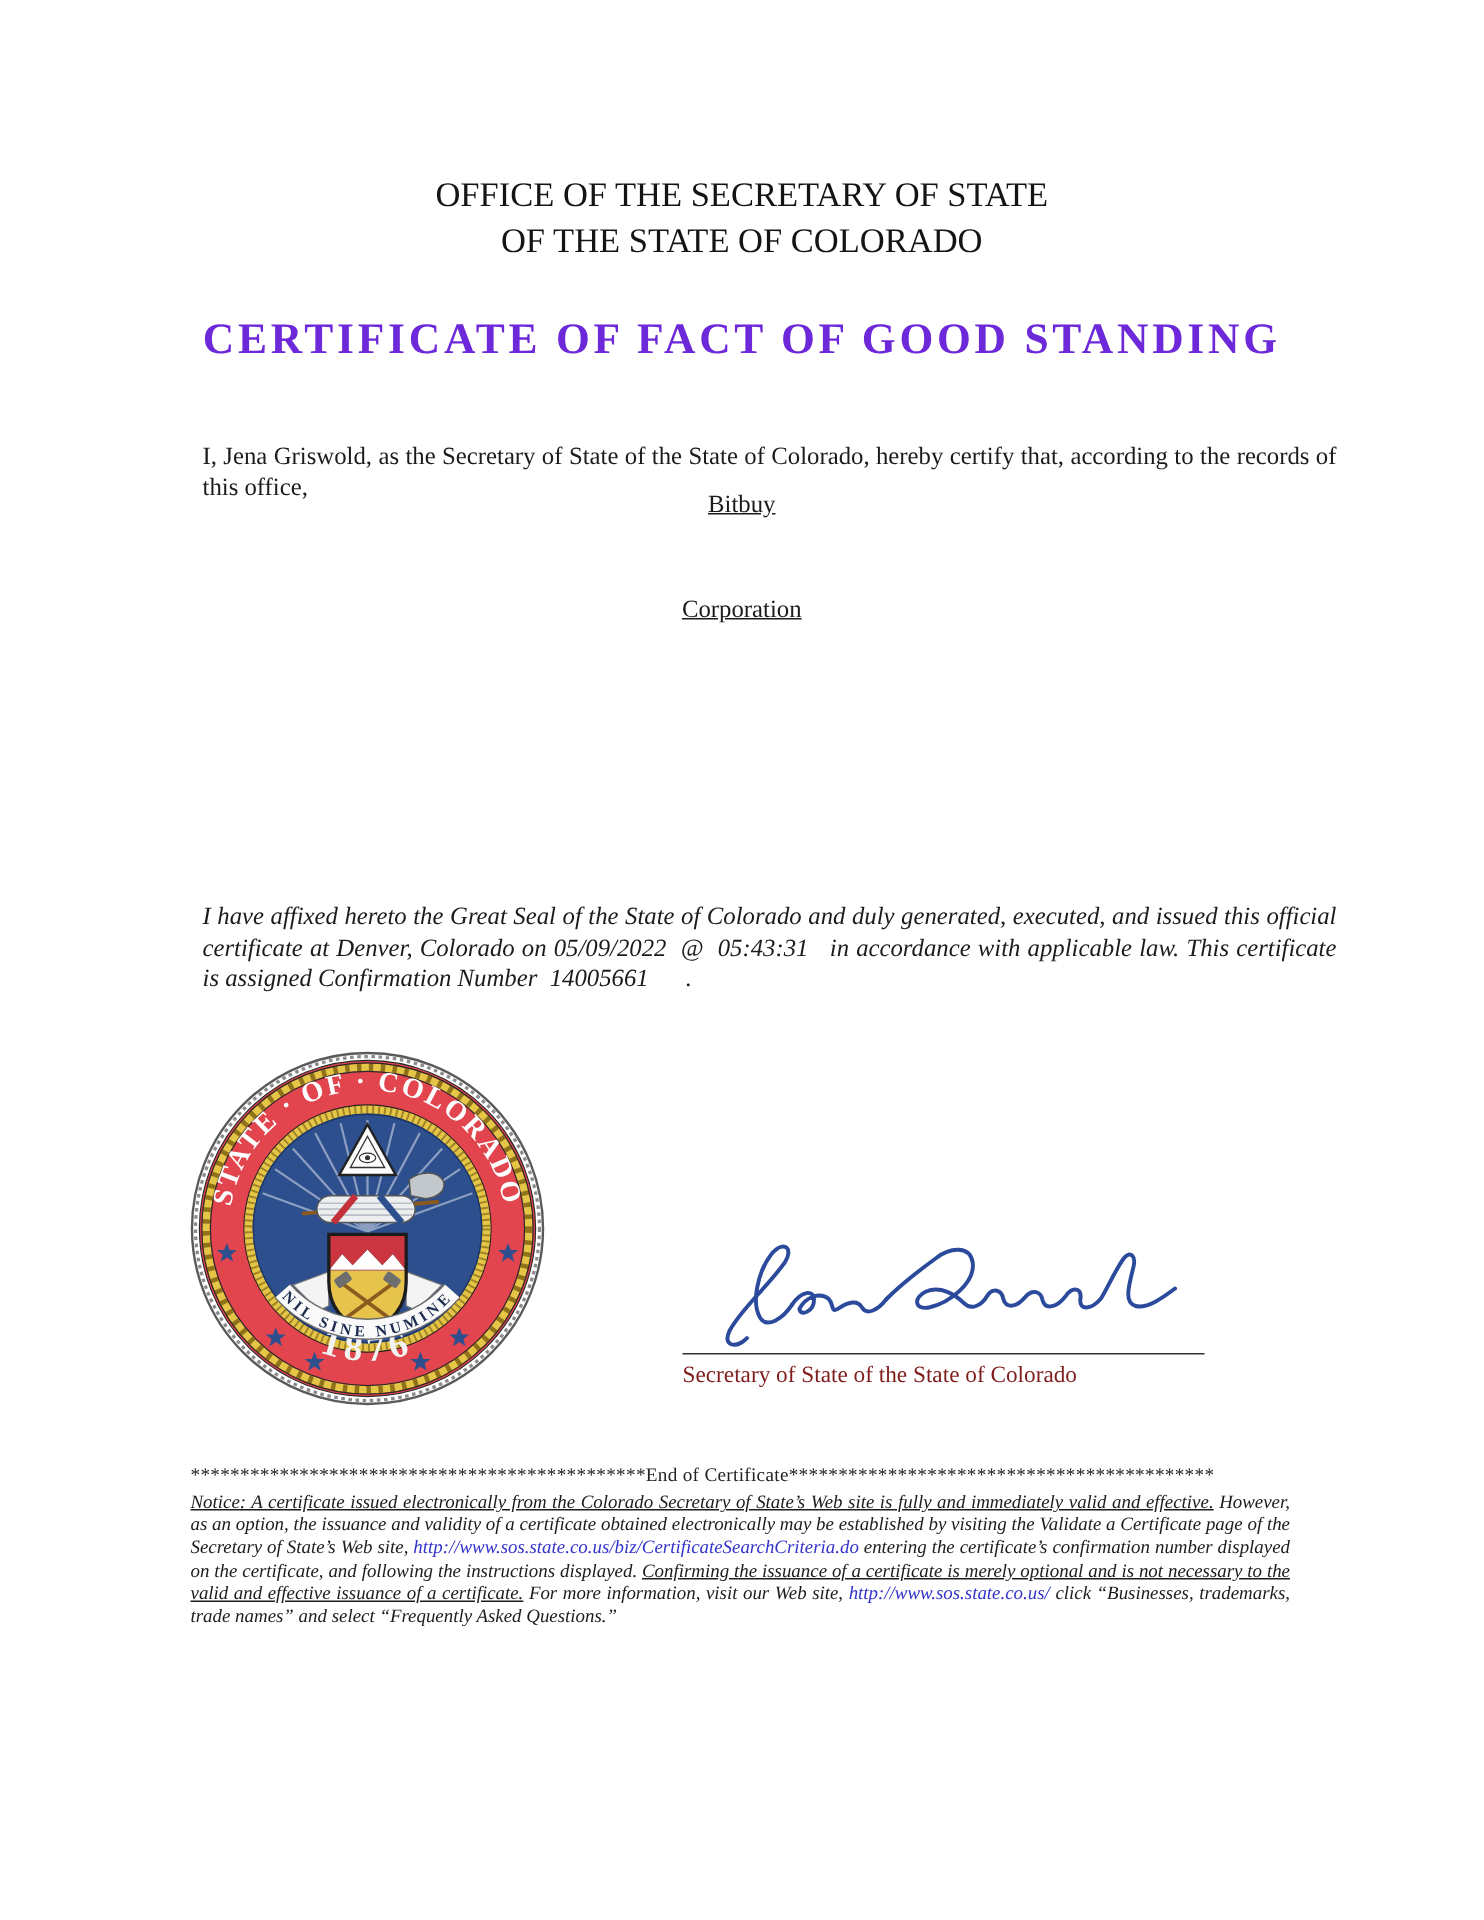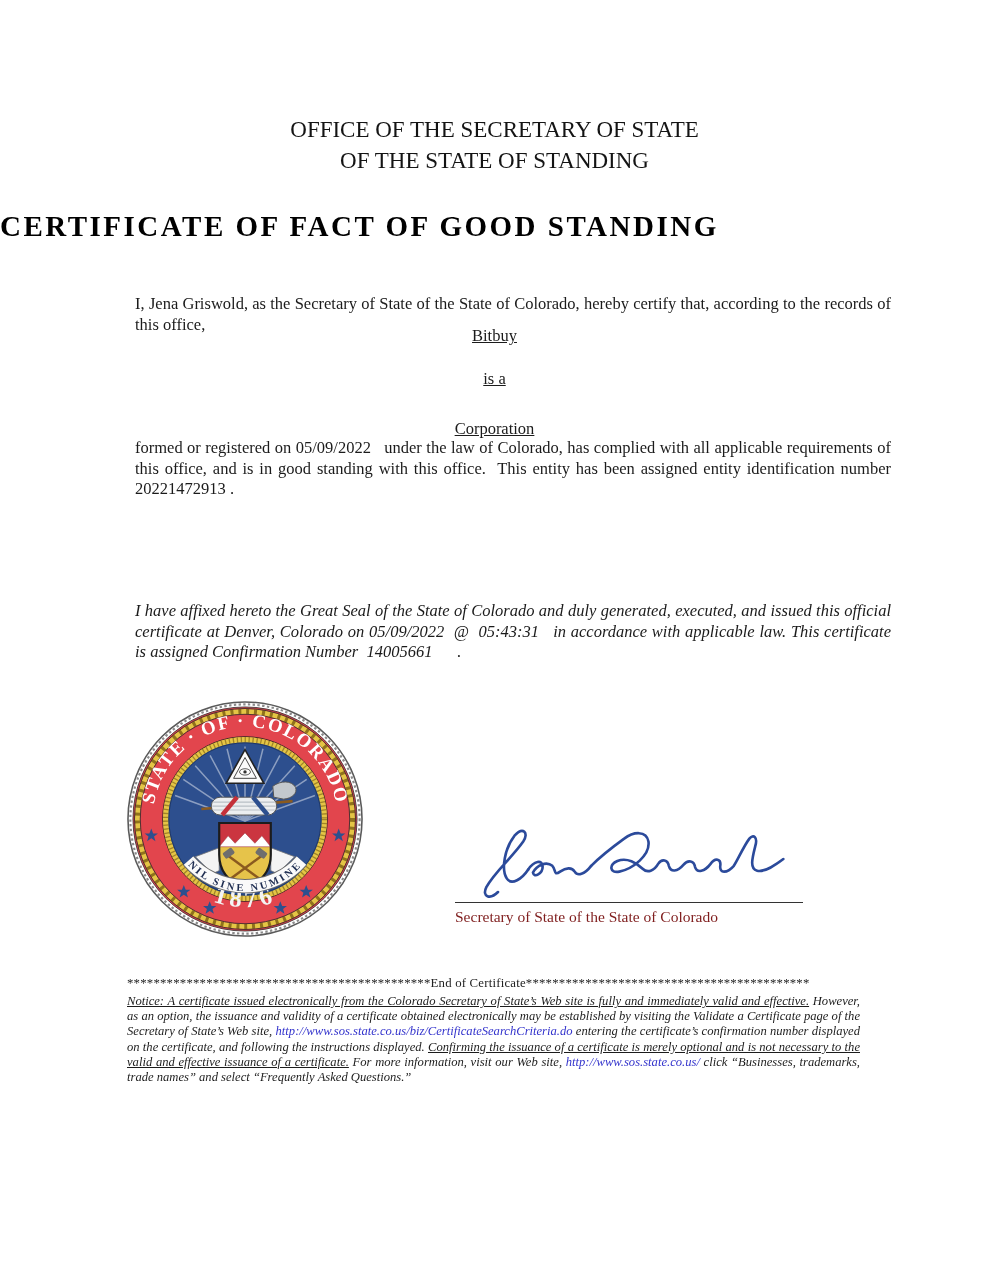--- a/index.html
+++ b/index.html
@@ -25,25 +25,25 @@
     font-size: 23px;
     line-height: 31px;
     color: #141414;
   }
   .doc-title {
     position: absolute;
     top: 210px;
     left: 0;
     width: 100%;
     margin: 0;
-    text-align: left;
+    text-align: center;
     font-size: 29px;
     font-weight: bold;
     letter-spacing: 2.5px;
-    color: #000000;
+    color: #6d28d9;
   }
   .par {
     position: absolute;
     left: 118px;
     width: 756px;
     margin: 17px;
     font-size: 16.5px;
     line-height: 20.7px;
     text-align: justify;
     white-space: pre-wrap;
@@ -112,32 +112,30 @@
     cursor: pointer;
   }
 </style>
 </head>
 <body>
 
 <div class="page">
 
   <div class="doc-header">
     <div>OFFICE OF THE SECRETARY OF STATE</div>
-    <div>OF THE STATE OF STANDING</div>
+    <div>OF THE STATE OF COLORADO</div>
   </div>
 
   <h1 class="doc-title">CERTIFICATE OF FACT OF GOOD STANDING</h1>
 
   <p class="par" style="top:277px;">I, Jena Griswold, as the Secretary of State of the State of Colorado, hereby certify that, according to the records of this office,</p>
 
   <div class="centerline" style="top:326px;">Bitbuy</div>
-  <div class="centerline" style="top:369px;">is a</div>
-  <div class="centerline" style="top:396px;margin-top:23px;">Corporation</div>
-
-  <p class="par" style="top:421px;">formed or registered on 05/09/2022   under the law of Colorado, has complied with all applicable requirements of this office, and is in good standing with this office.  This entity has been assigned entity identification number  20221472913 .</p>
+  <div class="centerline" style="top:396px;">Corporation</div>
+
   <p class="par" style="top:584px;font-style:italic;">I have affixed hereto the Great Seal of the State of Colorado and duly generated, executed, and issued this official certificate at Denver, Colorado on 05/09/2022  @  05:43:31   in accordance with applicable law. This certificate is assigned Confirmation Number  14005661      .</p>
 
   <div class="seal-wrap">
     <svg viewBox="0 0 240 240" width="238" height="238">
       <defs>
         <path id="sealTopArc" d="M 27 120 A 93 93 0 0 1 213 120" fill="none"></path>
         <path id="sealBottomArc" d="M 56 183 A 92 92 0 0 0 184 183" fill="none"></path>
         <path id="mottoBandArc" d="M 63 162 A 76 76 0 0 0 177 162" fill="none"></path>
         <path id="mottoTextArc" d="M 63 167 A 76 76 0 0 0 177 167" fill="none"></path>
         <path id="star5" d="M0,-7 L1.9,-2.2 L6.7,-2.2 L2.8,0.9 L4.2,5.7 L0,2.8 L-4.2,5.7 L-2.8,0.9 L-6.7,-2.2 L-1.9,-2.2 Z"></path>

